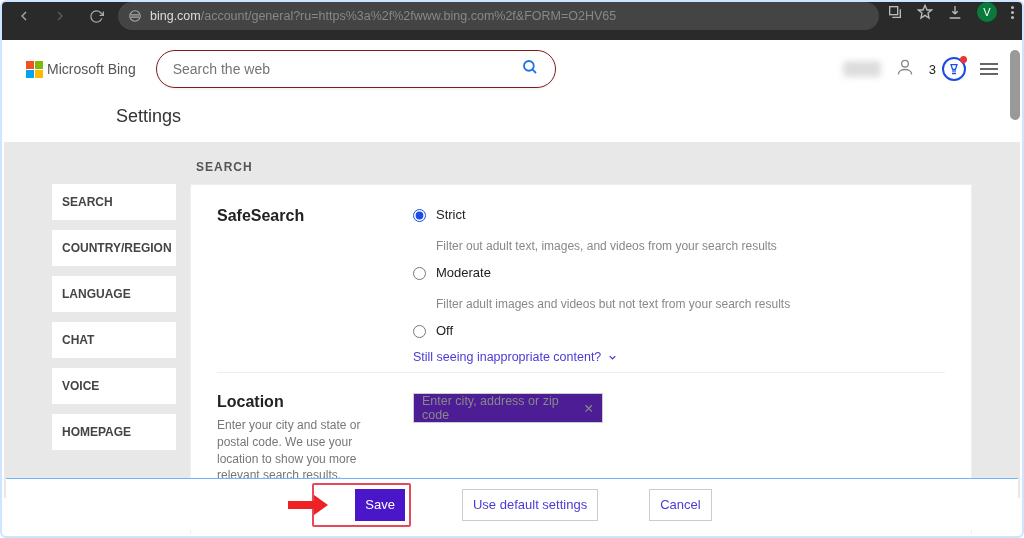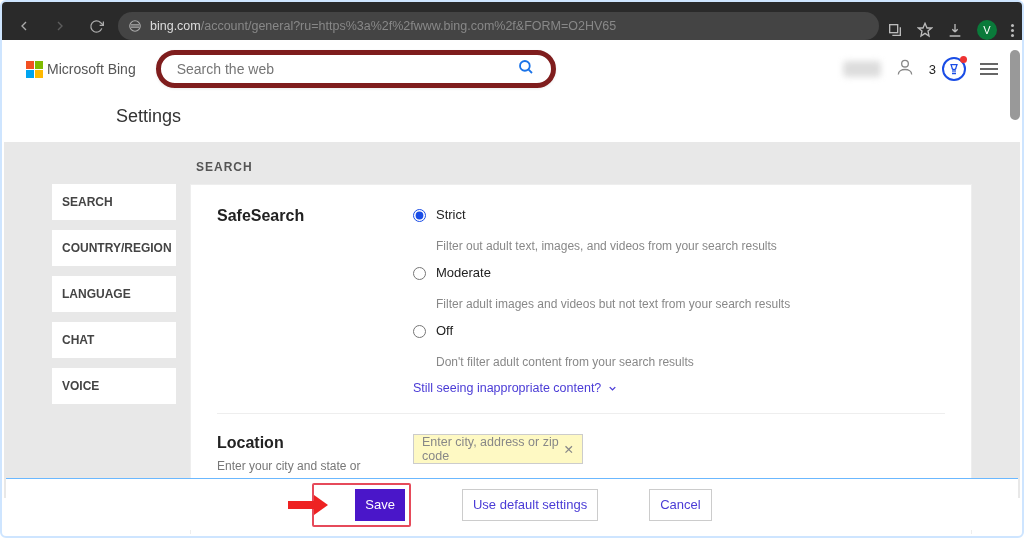--- a/index.html
+++ b/index.html
@@ -11,21 +11,21 @@
     overflow: hidden;
     border: 2px solid #0a7cff33;
     border-radius: 6px;
     position: relative;
   }
   
   .chrome {
     background: #2a2a2a;
     height: 38px;
     display: flex;
-    align-items: flex-end;
+    align-items: flex-start;
     padding: 0 8px;
     gap: 8px;
   }
   .chrome .nav-btn {
     width: 28px; height: 28px;
     display:flex;align-items:center;justify-content:center;
     color:#aaa;
     border-radius:50%;
   }
   .chrome .nav-btn.disabled { opacity:.4; }
@@ -72,21 +72,21 @@
   .bing-logo { display:flex; align-items:center; gap:4px; }
   .bing-tiles { display:grid; grid-template-columns:8px 8px; grid-template-rows:8px 8px; gap:1px; }
   .bing-tiles div:nth-child(1){background:#f25022;}
   .bing-tiles div:nth-child(2){background:#7fba00;}
   .bing-tiles div:nth-child(3){background:#00a4ef;}
   .bing-tiles div:nth-child(4){background:#ffb900;}
   .bing-logo-text { font-size:14px; color:#555; }
   .searchbox {
     flex:0 0 400px;
     height:38px;
-    border:5px solid #7f1d1d;
+    border:1px solid #7f1d1d;
     border-radius:20px;
     display:flex; align-items:center;
     padding:0 16px;
     box-shadow:0 1px 3px rgba(0,0,0,.08);
   }
   .searchbox input { border:none; outline:none; flex:1; font-size:14px; color:#555; }
   .search-icon { color:#1a73e8; }
   .header-right { margin-left:auto; display:flex; align-items:center; gap:14px; }
   .blurred { filter:blur(3px); background:#ddd; width:38px; height:16px; border-radius:4px; }
   .person-icon { color:#888; }
@@ -119,35 +119,35 @@
   .layout { display:flex; gap:14px; }
   .sidebar { width:124px; display:flex; flex-direction:column; gap:10px; }
   .sidebar-item {
     background:#fff; padding:11px 10px; font-size:12px; font-weight:700;
     color:#444; cursor:pointer;
   }
   .main-panel {
     flex:1; background:#fff; padding:22px 26px;
     border:1px solid #eee;
   }
-  .setting-row { display:flex; gap:20px; margin-bottom:20px; border-bottom:1px solid #eee; padding-bottom:18px;}
+  .setting-row { display:flex; gap:20px; margin-bottom:20px; border-bottom:1px solid #eee; padding-bottom:8px;}
   .setting-row:last-child{border-bottom:none;margin-bottom:0;padding-bottom:0;}
   .setting-label { width:176px; }
   .setting-label h3 { font-size:16px; font-weight:600; color:#222; margin-bottom:6px;}
   .setting-label p { font-size:12px; color:#777; line-height:1.4;}
   .setting-control { flex:1; }
   .radio-row { display:flex; gap:10px; margin-bottom:12px; align-items:flex-start;}
   .radio-row input[type=radio]{margin-top:2px; accent-color:#1a4de6;}
   .radio-row .rlabel{font-size:13px;color:#222;}
   .radio-row .rdesc{font-size:12px;color:#888;margin-top:17px;}
   .still-link { font-size:12.5px; color:#4a3bd6; display:flex;align-items:center;gap:6px; margin-top:4px; cursor:pointer;}
   .loc-input {
     border:1px solid #ccc; height:30px; display:flex;align-items:center;
-    padding:0 8px; width:170px; color:#888; font-size:12.5px;
-    justify-content:space-between; background:#fef9c3;
+    padding:0 8px; width:190px; color:#888; font-size:12.5px;
+    justify-content:space-between; background:#4c1d95;
   }
   .sugg-peek { display:flex; align-items:center; gap:10px; color:#2a2be6; font-size:12.5px; height:12px; overflow:hidden;}
   .sugg-peek h3{font-size:16px;color:#222;font-weight:600;}
   .sugg-check{width:12px;height:12px;border:2px solid #2a2be6;border-radius:2px;display:inline-block;background:#dfe3ff;}
 
   
   .action-bar {
     position:absolute; left:2px; right:2px; bottom:4px;
     height:52px; background:#fff; border-top:1px solid #6bb8ff;
     display:flex; align-items:center; justify-content:center; gap:14px;
@@ -270,20 +270,21 @@
 
   <div class="content-area">
     <div class="section-header">SEARCH</div>
     <div class="layout">
       <div class="sidebar">
         <div class="sidebar-item">SEARCH</div>
         <div class="sidebar-item">COUNTRY/REGION</div>
         <div class="sidebar-item">LANGUAGE</div>
         <div class="sidebar-item">CHAT</div>
         <div class="sidebar-item">VOICE</div>
+        <div class="sidebar-item">HOMEPAGE</div>
       </div>
 
       <div class="main-panel">
 
         <div class="setting-row">
           <div class="setting-label">
             <h3>SafeSearch</h3>
           </div>
           <div class="setting-control">
             <label class="radio-row">
@@ -297,21 +298,20 @@
               <input type="radio" name="ss" style="">
               <div>
                 <div class="rlabel">Moderate</div>
                 <div class="rdesc">Filter adult images and videos but not text from your search results</div>
               </div>
             </label>
             <label class="radio-row">
               <input type="radio" name="ss" style="">
               <div>
                 <div class="rlabel">Off</div>
-                <div class="rdesc">Don't filter adult content from your search results</div>
               </div>
             </label>
             <div class="still-link">
               <span>Still seeing inappropriate content?</span>
               <svg width="11" height="11" viewBox="0 0 24 24" fill="none" stroke="#4a3bd6" stroke-width="3">
                   <path d="M6 9l6 6 6-6"></path>
                 </svg>
             </div>
           </div>
         </div>

